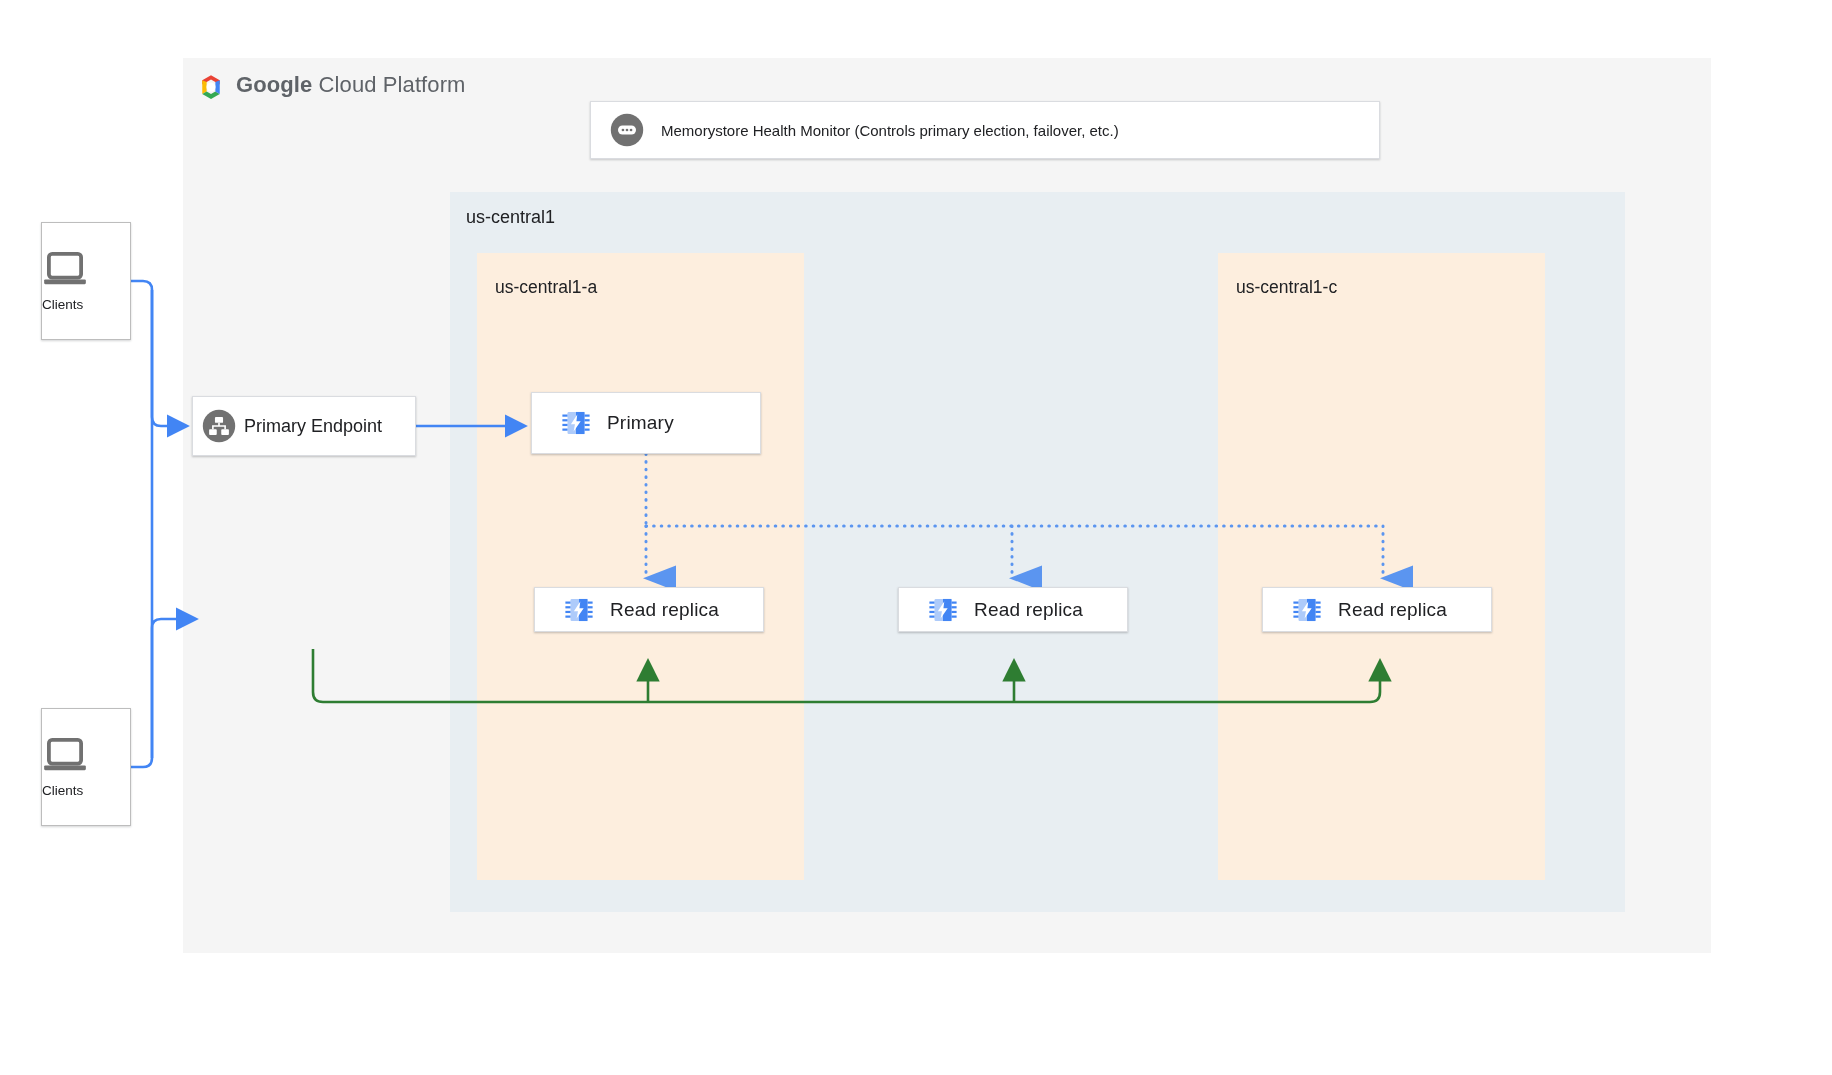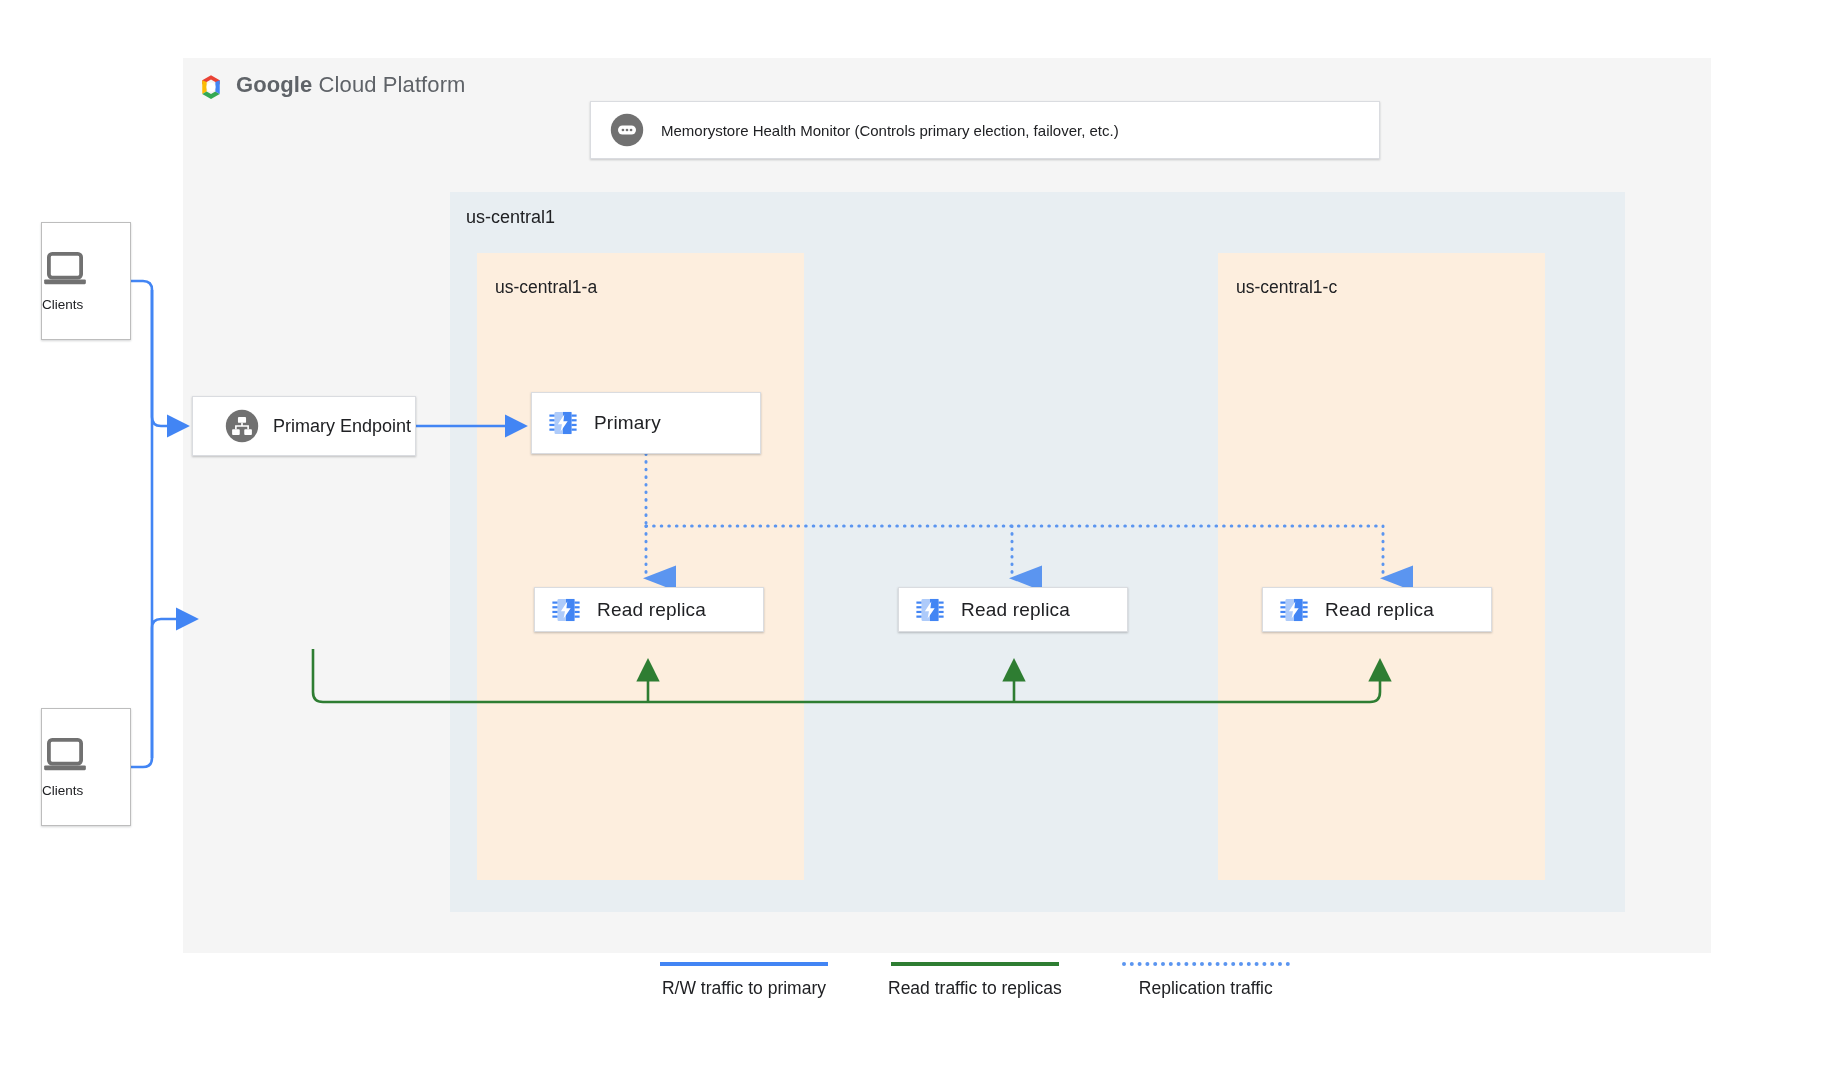--- a/index.html
+++ b/index.html
@@ -87,21 +87,21 @@
   }
 
   
   .card {
     position: absolute;
     background: #ffffff;
     border: 1px solid #dadce0;
     box-shadow: 0 1px 2px rgba(60,64,67,.30);
     display: flex; align-items: center;
     gap: 14px;
-    padding-left: 14px;
+    padding-left: 27px;
   }
   .card-label {
     font-size: 19px; color: #202124;
     white-space: nowrap;
     letter-spacing: .2px;
   }
   .node-icon { width: 34px; height: 34px; flex: 0 0 34px; }
 
   
   .node-primary { left: 531px; top: 392px; width: 230px; height: 62px; }
@@ -111,21 +111,21 @@
   .node-rr.r-b { left: 898px; }
   .node-rr.r-c { left: 1262px; }
 
   
   .endpoint {
     position: absolute;
     background: #ffffff;
     border: 1px solid #dadce0;
     box-shadow: 0 1px 2px rgba(60,64,67,.30);
     display: flex; align-items: center;
-    gap: 13px; padding-left: 31px;
+    gap: 7px; padding-left: 8px;
   }
   .endpoint-primary { left: 192px; top: 396px; width: 224px; height: 60px; }
   .endpoint-read    { left: 201px; top: 589px; width: 224px; height: 60px; }
   .endpoint-icon { width: 36px; height: 36px; flex: 0 0 36px; }
   .endpoint-label { font-size: 18px; color: #202124; white-space: nowrap; }
 
   
   .client-box {
     position: absolute;
     width: 90px; height: 118px;
@@ -322,28 +322,14 @@
       <rect x="4" y="26.5" width="6" height="2.6" fill="#4285f4"></rect>
       <rect x="30" y="10" width="6" height="2.6" fill="#4285f4"></rect>
       <rect x="30" y="15.5" width="6" height="2.6" fill="#4285f4"></rect>
       <rect x="30" y="21" width="6" height="2.6" fill="#4285f4"></rect>
       <rect x="30" y="26.5" width="6" height="2.6" fill="#4285f4"></rect>
       <path d="M21.5 10 L14 21.5 L18.8 21.5 L17.2 30 L25.5 18 L20.5 18 Z" fill="#ffffff"></path>
     </svg>
     <div class="card-label">Read replica</div>
   </div>
 
-  <div class="legend">
-    <div class="legend-item">
-      <div class="legend-swatch solid-blue"></div>
-      <div class="legend-text">R/W traffic to primary</div>
-    </div>
-    <div class="legend-item">
-      <div class="legend-swatch solid-green"></div>
-      <div class="legend-text">Read traffic to replicas</div>
-    </div>
-    <div class="legend-item">
-      <div class="legend-swatch dotted-blue"></div>
-      <div class="legend-text">Replication traffic</div>
-    </div>
-  </div>
 
 </div>
 
 </body></html>

